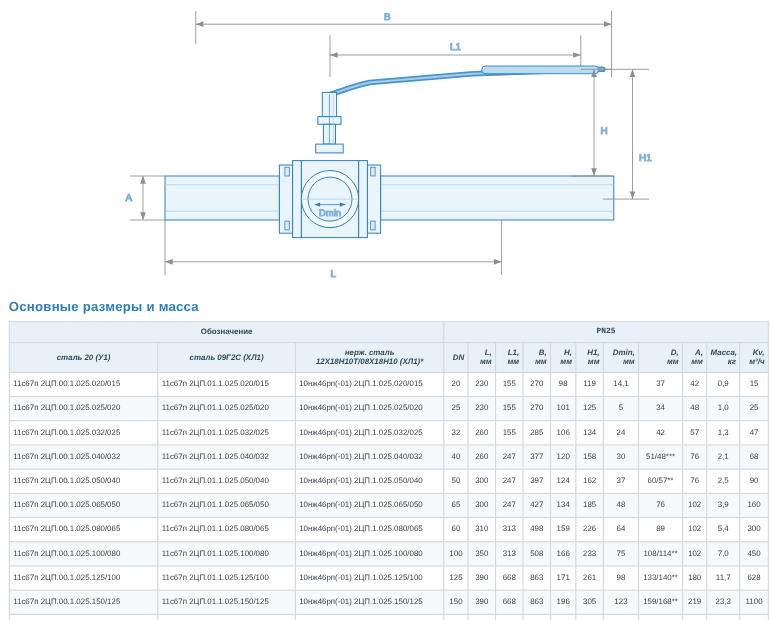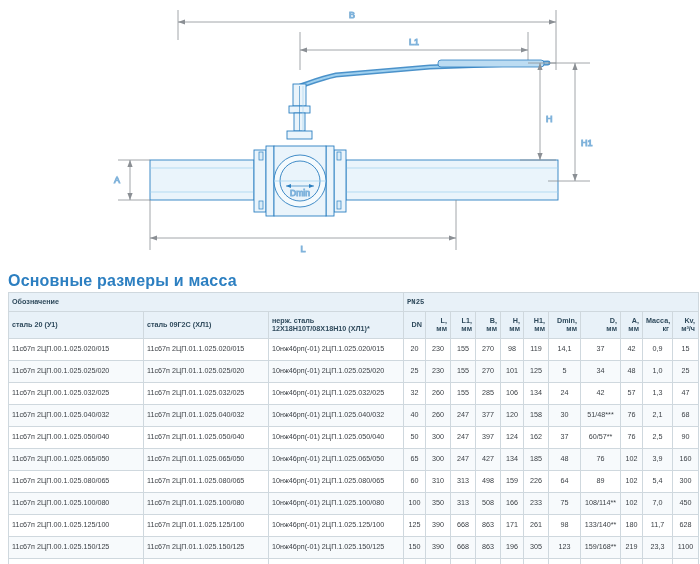--- a/index.html
+++ b/index.html
@@ -28,21 +28,21 @@
   }
   .drawing svg {
     display: block;
   }
 
   
   .section-title {
     position: absolute;
     left: 8px;
     top: 272px;
-    font-size: 16px;
+    font-size: 12px;
     font-weight: bold;
     color: #2c7fc1;
     letter-spacing: 0.2px;
   }
 
   
   .table-wrap {
     position: absolute;
     left: 8px;
     top: 292px;
@@ -58,28 +58,29 @@
     font-size: 7.2px;
     color: #3a3f44;
     padding: 2px 3px;
     vertical-align: middle;
     line-height: 1.15;
   }
   table.spec thead th {
     background: #e8f1f8;
     color: #2f4a5c;
     font-weight: bold;
-    text-align: left;
+    text-align: center;
     height: 14px;
   }
   table.spec thead th.ctr {
     text-align: right;
   }
   table.spec thead tr.r2 th {
     height: 22px;
+    font-style: italic;
   }
   table.spec tbody td {
     height: 17px;
     background: #ffffff;
   }
   table.spec tbody tr:nth-child(even) td {
     background: #f7fafc;
   }
   td.ctr { text-align: center; }
   .pn-head {

